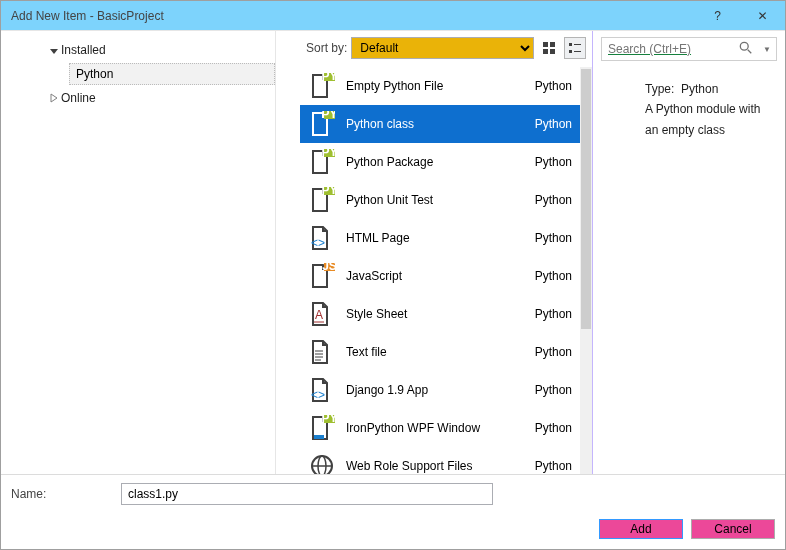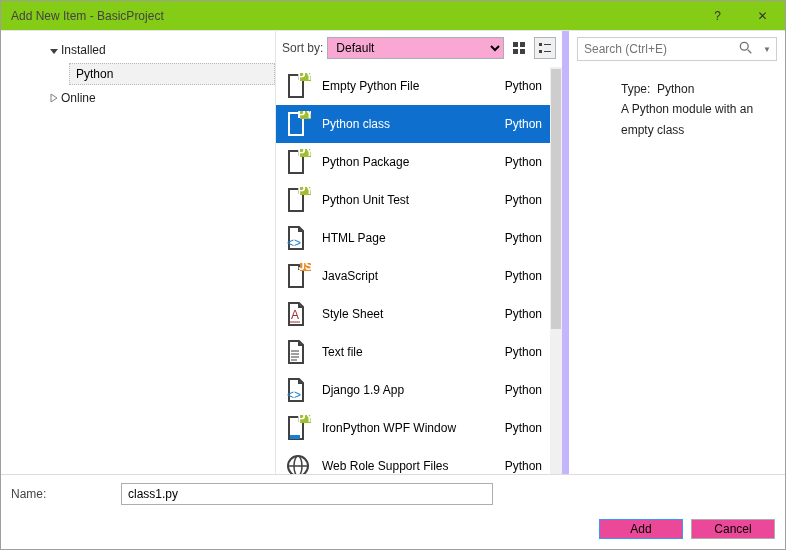--- a/index.html
+++ b/index.html
@@ -1,45 +1,45 @@
 <!DOCTYPE html>
 <html><head>
 <meta charset="utf-8">
 <style>
   * { box-sizing: border-box; margin: 0; padding: 0; font-family: "Segoe UI", Tahoma, sans-serif; font-size: 12px; }
   body { width: 786px; height: 550px; background: #fff; border: 1px solid #9f9f9f; display: flex; flex-direction: column; overflow: hidden; }
-  .titlebar { height: 30px; display: flex; align-items: center; padding: 0 0 0 10px; background: #84cc16; border-bottom: 1px solid #e6e6e6; }
+  .titlebar { height: 30px; display: flex; align-items: center; padding: 0 0 0 10px; background: #7dd3fc; border-bottom: 1px solid #e6e6e6; }
   .titlebar .title { flex: 1; color: #444; }
   .titlebar .tbtn { width: 45px; height: 30px; display: flex; align-items: center; justify-content: center; color: #333; }
   .titlebar .close { font-size: 14px; }
   .main { flex: 1; display: flex; min-height: 0; }
   .left { width: 237px; border-right: 1px solid #e6e6e6; padding-top: 8px; margin-left: 38px; }
   .tree-item { display: flex; align-items: center; height: 22px; padding-left: 8px; color: #1e1e1e; }
   .tree-item.installed { font-weight: 400; }
   .tree-sub { margin-left: 30px; height: 22px; display: flex; align-items: center; padding-left: 6px; margin-top: 2px; margin-bottom: 2px; }
   .tree-sub.selected { background: #f2f2f2; min-width: 120px; border: 1px dotted #bbb; }
   .tree-arrow { width: 14px; display: inline-flex; justify-content: center; color: #555; }
-  .center { width: 293px; border-right: 7px solid #c4b5fd; display: flex; flex-direction: column; }
+  .center { width: 293px; border-right: 1px solid #c4b5fd; display: flex; flex-direction: column; margin-left: 24px; }
   .sort-row { height: 30px; display: flex; align-items: center; padding: 4px 6px 0 6px; gap: 4px; }
   .sort-row label { color: #444; white-space: nowrap; }
-  .sort-row select { flex: 1; height: 22px; border: 1px solid #abadb3; background: #f9a8d4; padding: 0 4px; }
+  .sort-row select { flex: 1; height: 22px; border: 1px solid #abadb3; background: #eab308; padding: 0 4px; }
   .viewbtn { width: 22px; height: 22px; border: 1px solid transparent; display: inline-flex; align-items: center; justify-content: center; color: #444; }
   .viewbtn.active { border:1px solid #b4b4b4; background:#eef0f2; }
   .item-list { flex: 1; overflow: hidden; position: relative; margin-top: 6px; }
   .item-list-inner { position: absolute; inset: 0 12px 0 0; }
   .scroll-track { position: absolute; right: 0; top: 0; bottom: 0; width: 12px; background: #f0f0f0; }
   .scroll-thumb { position: absolute; right: 1px; top: 2px; width: 10px; height: 260px; background: #cdcdcd; }
   .item { height: 38px; display: flex; align-items: center; padding: 0 6px 0 8px; }
   .item.selected { background: #0e6fcf; color: #fff; }
   .item .ico { width: 28px; height: 28px; flex: none; display: flex; align-items: center; justify-content: center; }
   .item .name { flex: 1; padding-left: 10px; }
   .item .lang { padding-right: 2px; }
   .right { flex: 1; padding: 6px 8px; }
   .searchwrap { position: relative; }
-  .search { width: 100%; height: 24px; border: 1px solid #cfcfcf; padding: 2px 48px 2px 6px; color: #4c1d95; }
+  .search { width: 100%; height: 24px; border: 1px solid #cfcfcf; padding: 2px 48px 2px 6px; color: #15803d; text-decoration: underline; }
   .searchicon { position: absolute; right: 24px; top: 4px; color: #717171; }
   .searchdrop { position: absolute; right: 6px; top: 8px; color: #717171; font-size: 8px; }
   .detail { margin-top: 18px; color: #1e1e1e; line-height: 1.7; margin-left: 44px; }
   .bottom { border-top: 1px solid #dcdcdc; padding: 8px 10px 10px 10px; }
   .name-row { display: flex; align-items: center; gap: 10px; }
   .name-row label { width: 100px; color: #444; }
   .name-row input { flex: 0 0 372px; height: 22px; border: 1px solid #abadb3; padding: 2px 6px; }
   .btn-row { display: flex; justify-content: flex-end; gap: 8px; margin-top: 14px; }
   .btn { width: 84px; height: 20px; border: 1px solid #acacac; background: #ec4899; display: inline-flex; align-items: center; justify-content: center; }
   .btn.default { border: 1px solid #3399ff; }

